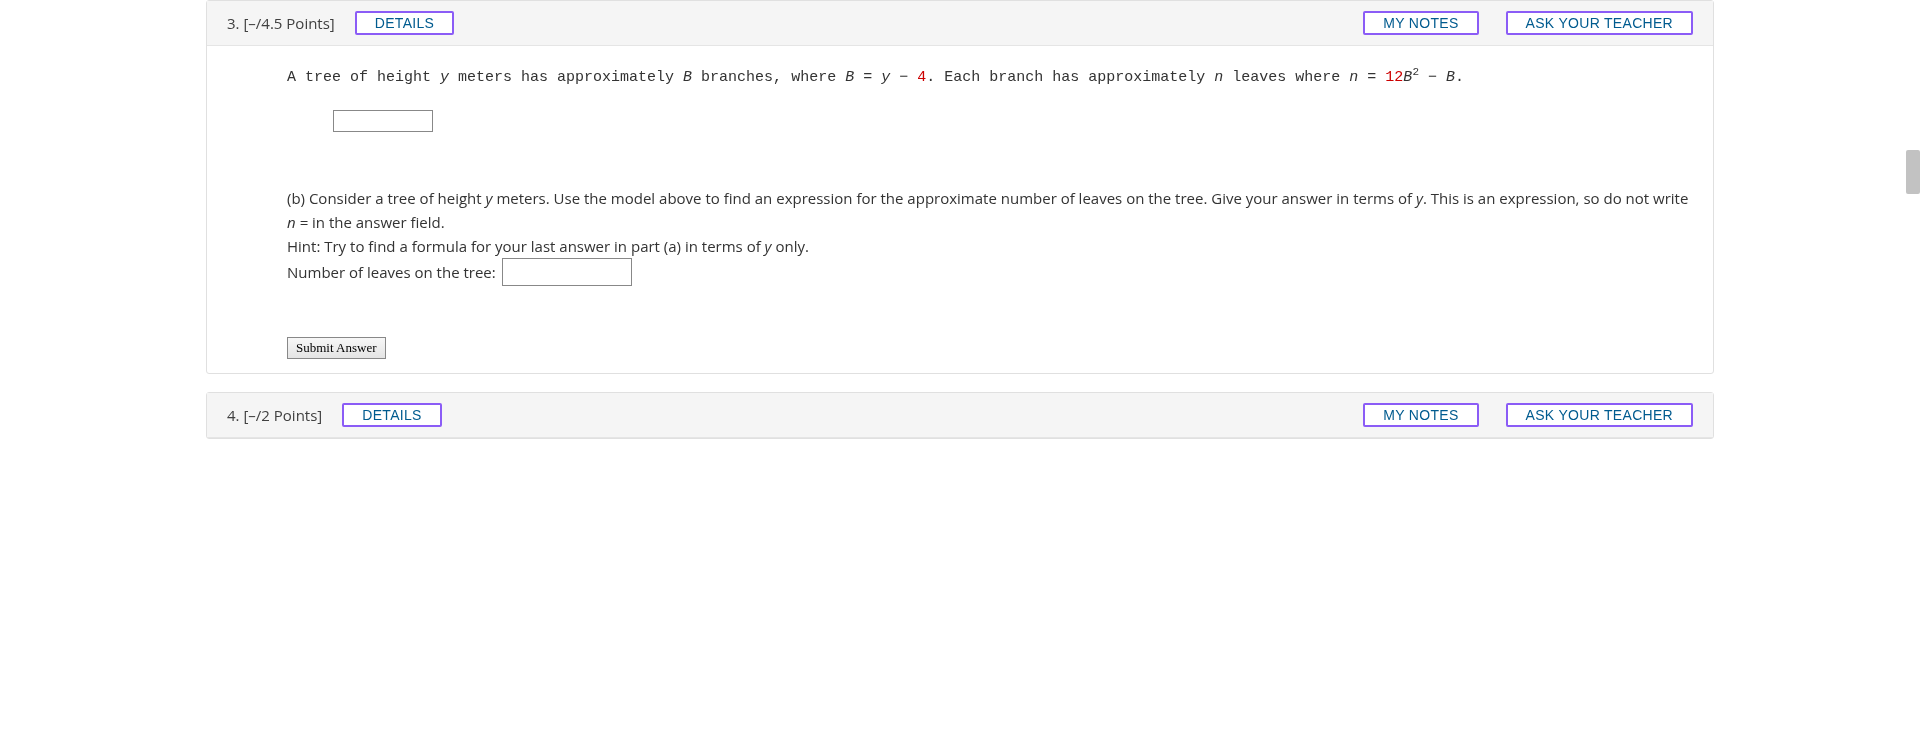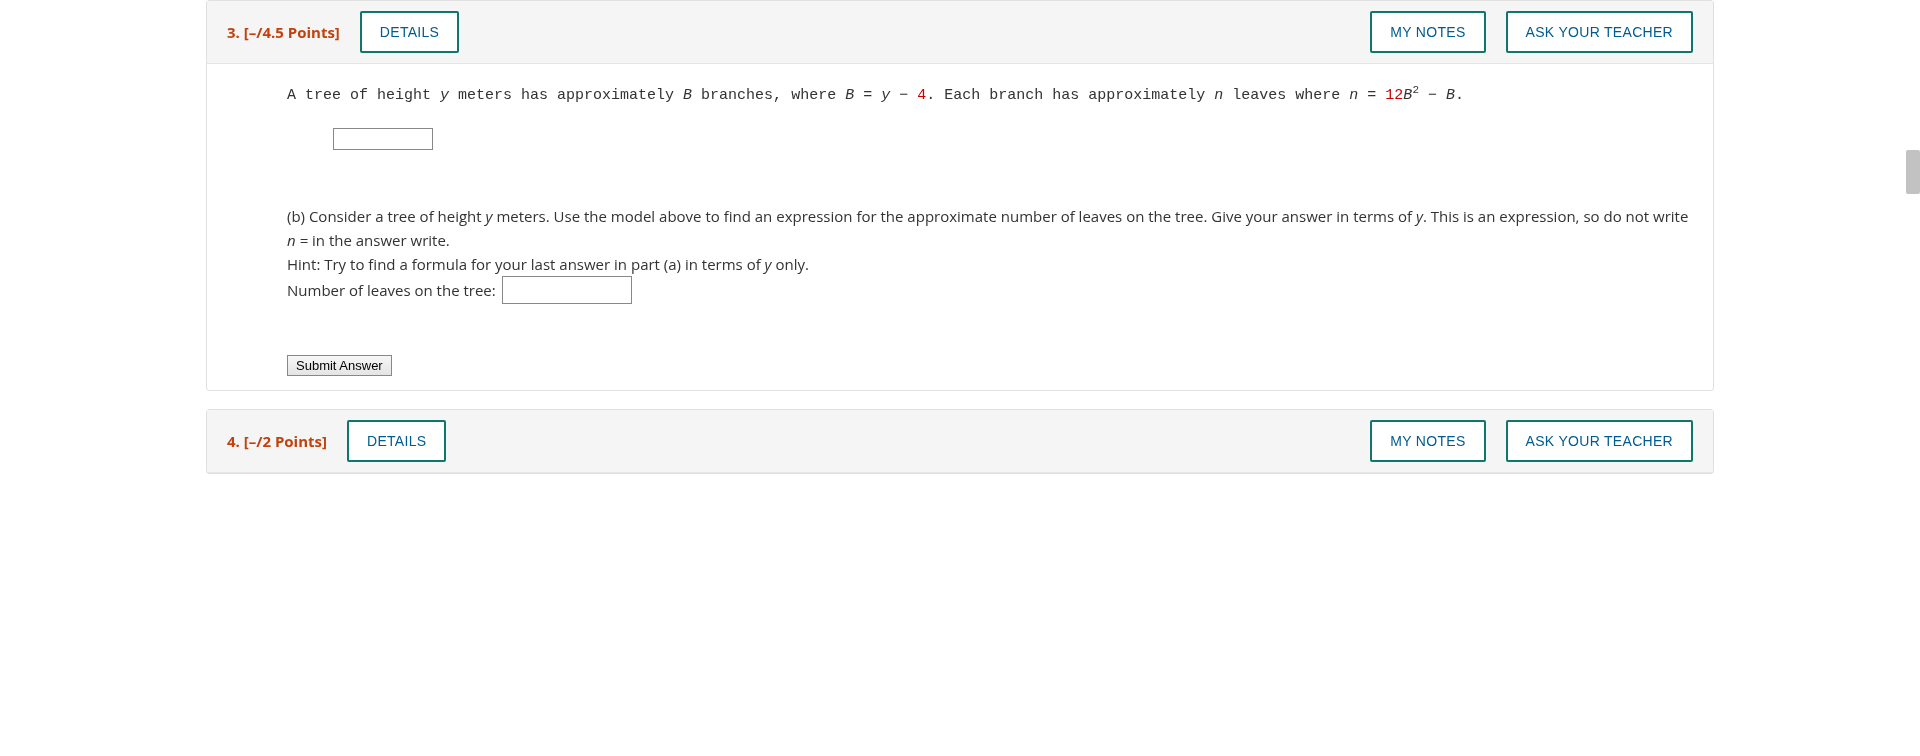--- a/index.html
+++ b/index.html
@@ -29,38 +29,38 @@
     background: #f5f5f5;
     padding: 10px 20px;
     border-bottom: 1px solid #e5e5e5;
   }
   .hdr-left {
     display: flex;
     align-items: center;
     gap: 20px;
   }
   .q-number {
-    font-weight: 700;
-    color: #c2410c;
+    font-weight: 400;
+    color: #404040;
     font-size: 15px;
   }
   .btn-outline {
-    border: 2px solid #0f766e;
+    border: 2px solid #8b5cf6;
     color: #005b8f;
     background: #fff;
-    padding: 11px 18px;
+    padding: 2px 18px;
     font-size: 14px;
     font-weight: 400;
     cursor: pointer;
     border-radius: 2px;
     letter-spacing: 0.3px;
   }
   .hdr-right {
     display: flex;
-    gap: 20px;
+    gap: 27px;
   }
   .question-body {
     padding: 18px 20px 14px 80px;
     color: #333;
     line-height: 1.6;
   }
   .prompt-line { margin-bottom: 20px; font-family: Liberation Mono, monospace; }
   .part-label {}
   .sub-items {
     padding-left: 46px;
@@ -92,21 +92,21 @@
   .answer-row-b input.answer {
     width: 130px;
     height: 28px;
     margin-left: 6px;
   }
   .submit-area {
     margin-top: 40px;
     padding-top: 8px;
   }
   .submit-btn {
-    font-family: Liberation Sans, sans-serif;
+    font-family: Liberation Serif, serif;
     font-size: 13px;
     border: 1px solid #888;
     background: #eee;
     background: linear-gradient(#f7f7f7, #e4e4e4);
     padding: 2px 8px;
     cursor: pointer;
   }
   sup.exp { font-size: 11px; vertical-align: super; }
   .header-only { border-bottom: 1px solid #e0e0e0; }
   
@@ -150,21 +150,21 @@
           <div class="sub-line">
             <input class="answer" type="text" style="">
           </div>
         </div>
       </div>
 
       <div class="section-gap"></div>
 
       <div class="part-b">
         <div>
-          <span>(b) Consider a tree of height </span><span class="ital">y</span><span> meters. Use the model above to find an expression for the approximate number of leaves on the tree. Give your answer in terms of </span><span class="ital">y</span><span>. This is an expression, so do not write  </span><span class="ital">n = </span><span> in the answer write.</span><br>
+          <span>(b) Consider a tree of height </span><span class="ital">y</span><span> meters. Use the model above to find an expression for the approximate number of leaves on the tree. Give your answer in terms of </span><span class="ital">y</span><span>. This is an expression, so do not write  </span><span class="ital">n = </span><span> in the answer field.</span><br>
           <span>Hint: Try to find a formula for your last answer in part (a) in terms of </span><span class="ital">y</span><span> only.</span>
         </div>
         <div class="answer-row-b">
           <span>Number of leaves on the tree:</span>
           <input class="answer" type="text" style="">
         </div>
       </div>
 
       <div class="submit-area">
         <button class="submit-btn">Submit Answer</button>

